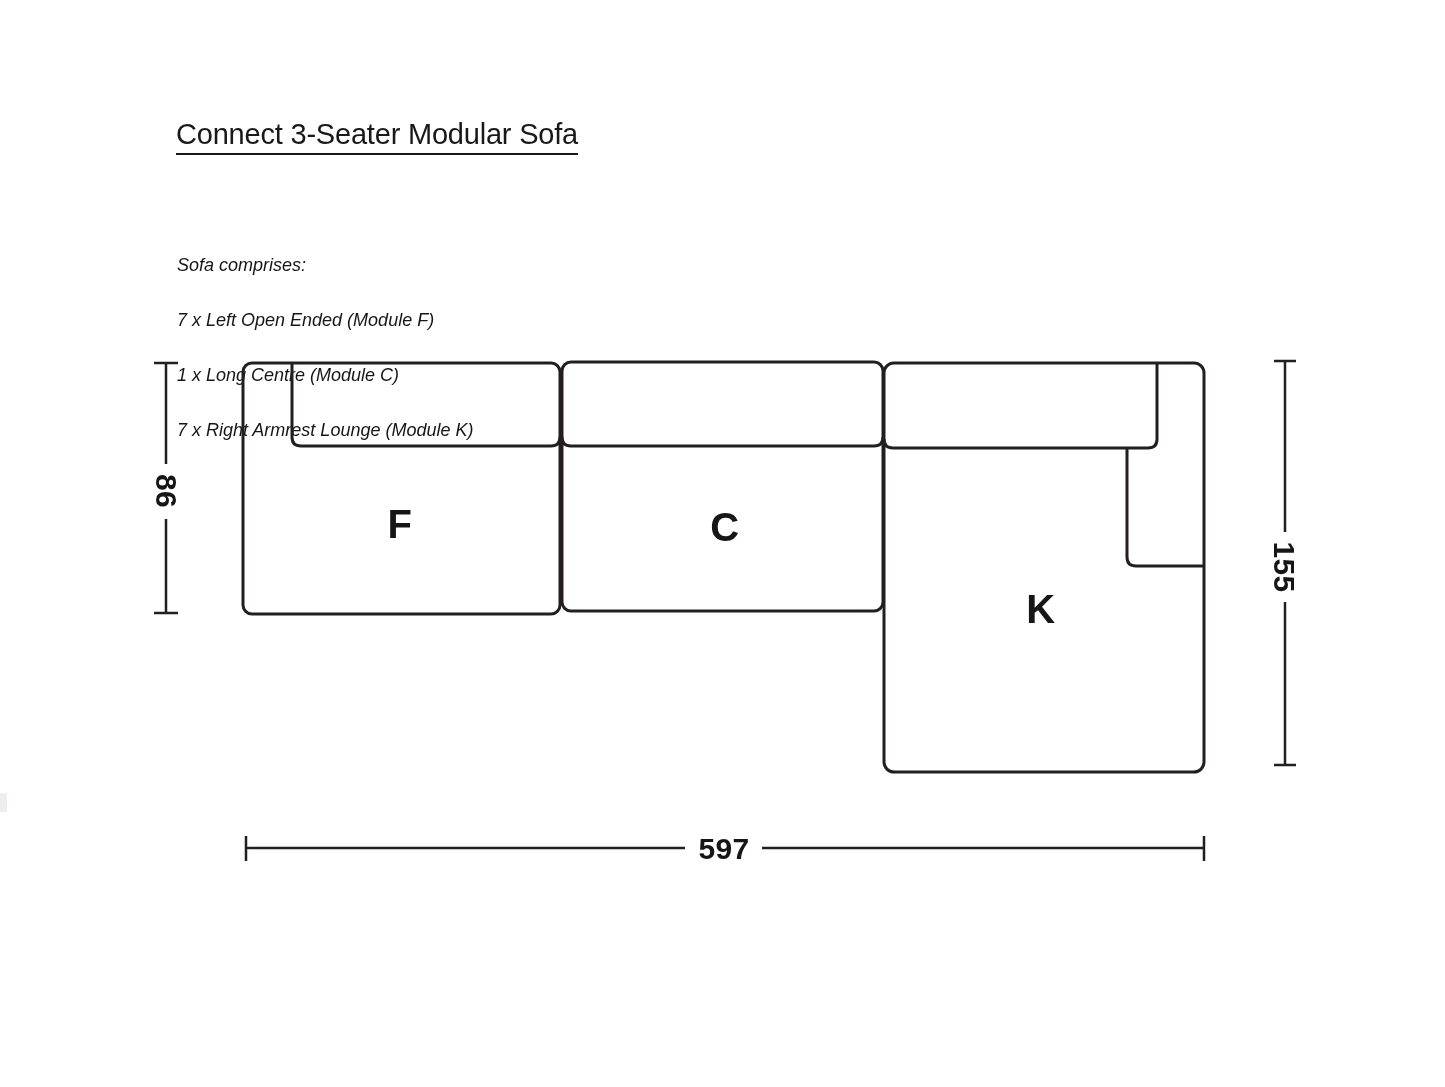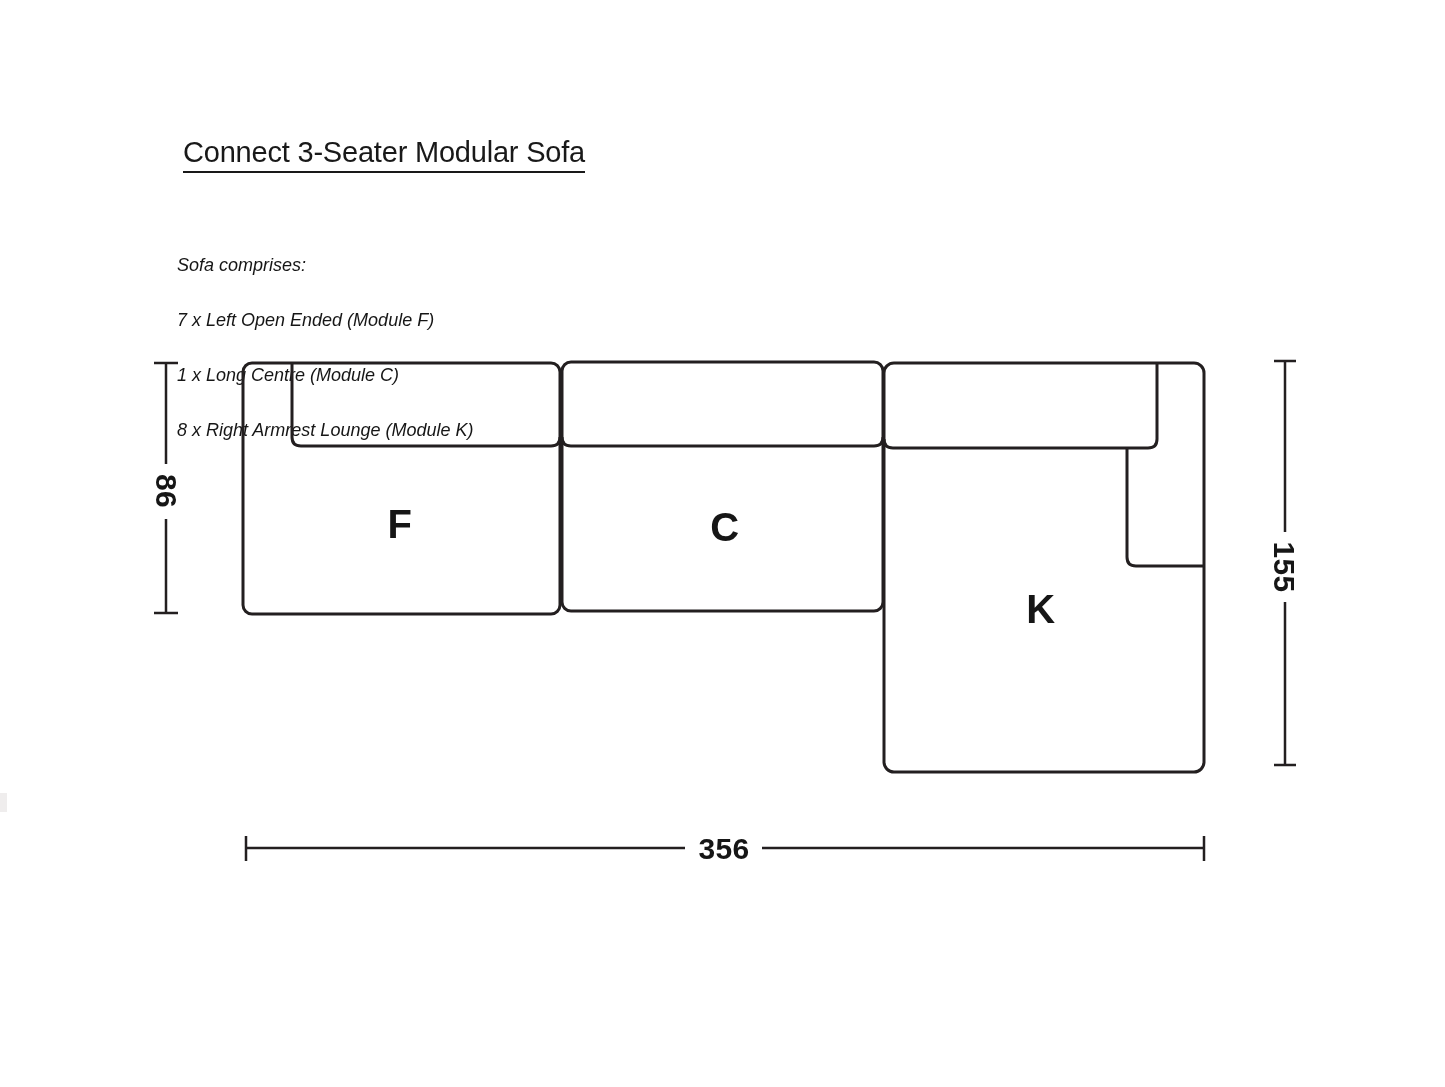--- a/index.html
+++ b/index.html
@@ -10,23 +10,22 @@
     position: relative;
     width: 1445px;
     height: 1087px;
     background: #ffffff;
     overflow: hidden;
   }
 
   
   .header {
     position: absolute;
-    left: 183px;
+    left: 176px;
     top: 117px;
-    margin-top: 18px;
   }
   .title-row { display: block; margin-bottom: 3px; }
   .title-line {
     display: inline-block;
     font-size: 29px;
     font-weight: 500;
     letter-spacing: -0.2px;
     color: #191919;
     line-height: 34px;
     white-space: pre;
@@ -88,21 +87,21 @@
   <div class="header">
     <div class="title-row">
       <span class="title-line">Connect 3-Seater Modular Sofa</span>
     </div>
   </div>
 
   <div class="description">
     <div>Sofa comprises:</div>
     <div>7 x Left Open Ended (Module F)</div>
     <div>1 x Long Centre (Module C)</div>
-    <div>8 x Right Armrest Lounge (Module K)</div>
+    <div>7 x Right Armrest Lounge (Module K)</div>
   </div>
 
   <svg class="diagram-svg" width="1445" height="1087" viewBox="0 0 1445 1087" fill="none" stroke="#231f20" stroke-linecap="butt">
 
     <g stroke-width="3">
       <rect x="243" y="363" width="317" height="251" rx="9"></rect>
       <path d="M 292 363 L 292 437 Q 292 446 301 446 L 551 446 Q 560 446 560 437"></path>
     </g>
 
     <g stroke-width="3">
@@ -131,17 +130,17 @@
       <path d="M 246 836 L 246 861 M 1204 836 L 1204 861"></path>
     </g>
   </svg>
 
   <div class="overlay-label module-letter" style="left:400px; top:524px;">F</div>
   <div class="overlay-label module-letter" style="left:725px; top:527px;">C</div>
   <div class="overlay-label module-letter" style="left:1041px; top:609px;">K</div>
 
   <div class="overlay-label dim-number rot90" style="left:166px; top:491px;">86</div>
   <div class="overlay-label dim-number rot90" style="left:1284px; top:567px;">155</div>
-  <div class="overlay-label dim-number" style="left:724px; top:849px;">356</div>
+  <div class="overlay-label dim-number" style="left:724px; top:849px;">597</div>
 
   <div class="edge-artifact"></div>
 
 </div>
 
 </body></html>

